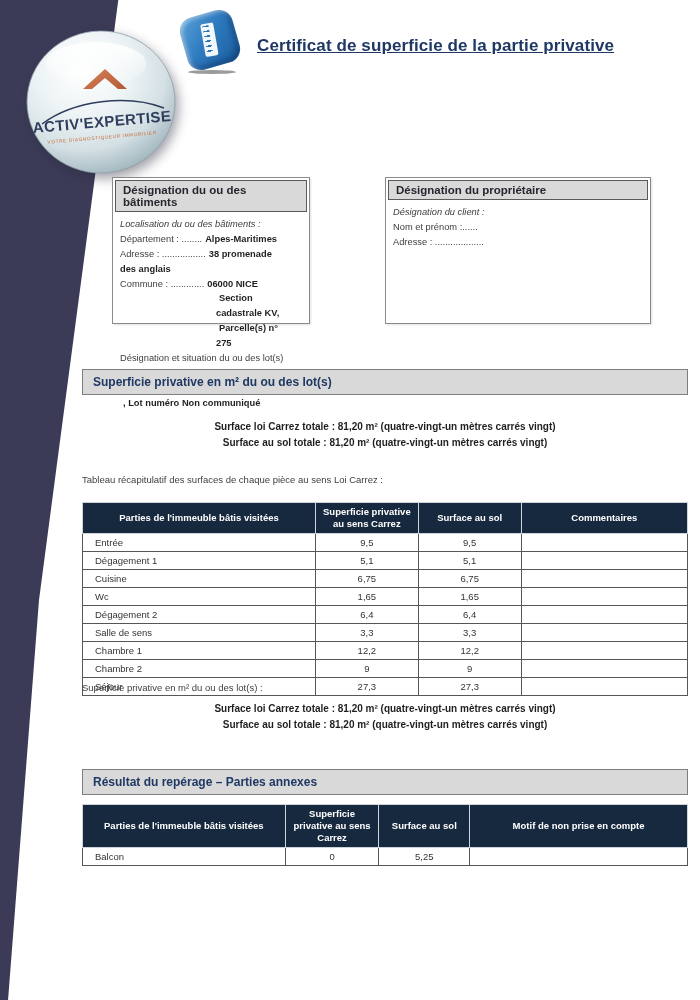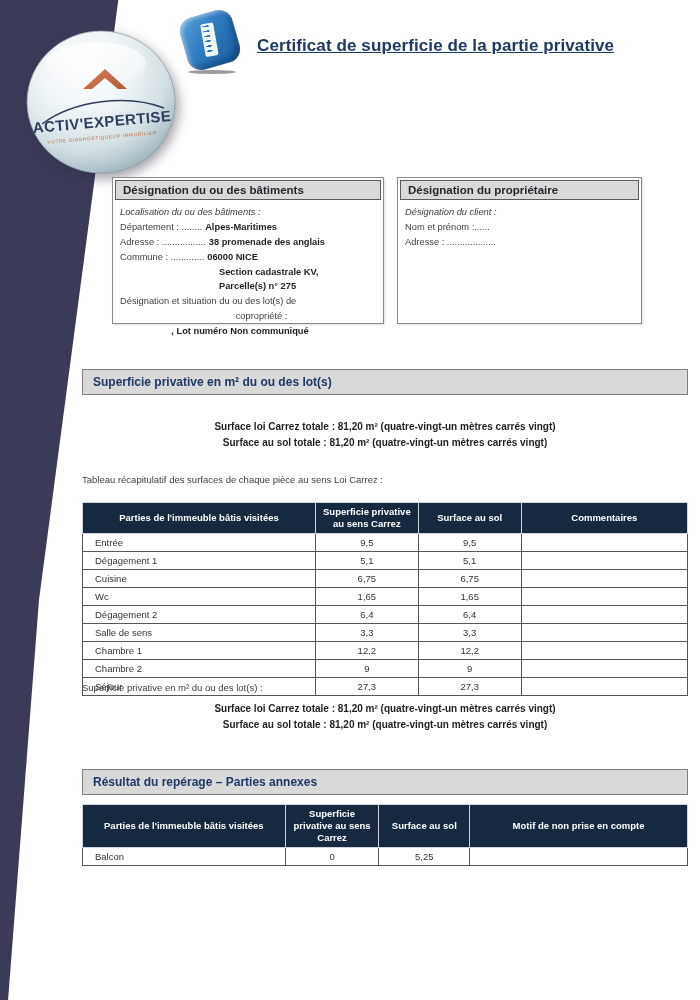--- a/index.html
+++ b/index.html
@@ -20,30 +20,30 @@
          border-radius:2px;transform:rotate(6deg);}
   .ruler::before{content:"";position:absolute;left:2px;top:2px;bottom:2px;width:6px;
          background:repeating-linear-gradient(to bottom,#2c74b8 0 1.5px,transparent 1.5px 5px);}
   .badge-shadow{position:absolute;left:188px;top:70px;width:48px;height:4px;border-radius:50%;
          background:#9b9b9b;}
   .page-title{position:absolute;left:257px;top:36px;width:430px;font-size:17px;font-weight:bold;
          color:#1f3864;letter-spacing:.1px;text-decoration:underline;}
   
   .dbox{position:absolute;top:177px;height:147px;border:1px solid #8a8a8a;background:#fff;
         box-sizing:border-box;box-shadow:1px 1px 2px rgba(0,0,0,.12);}
-  .dbox.buildings{left:112px;width:272px;}
-  .dbox.owner{left:397px;width:245px;}
+  .dbox.buildings{left:112px;width:198px;}
+  .dbox.owner{left:385px;width:266px;}
   .dbox .dhead{margin:2px;background:#d9d9d9;border:1px solid #5a5a5a;padding:3px 7px;
         font-size:11.5px;font-weight:bold;color:#26262e;}
   .dbox .dbody{padding:3px 20px 0 7px;font-size:9.3px;line-height:1.6;color:#404040;}
   .bline .val{font-weight:bold;color:#1f1f1f;margin-left:3px;}
   .bline.italic{font-style:italic;}
   .bline.indent{padding-left:96px;}
   .bline.center{text-align:center;padding-left:40px;}
-  .bline.right{text-align:center;padding-right:6px;}
+  .bline.right{text-align:left;padding-right:6px;}
   
   .secbar{position:absolute;left:82px;width:606px;box-sizing:border-box;background:#d9d9d9;
         border:1px solid #7f7f7f;padding:5px 10px;font-size:12px;font-weight:bold;color:#1f3864;}
   .secbar.s1{top:369px;}
   .secbar.s2{top:769px;}
   
   .totals{position:absolute;left:82px;width:606px;text-align:center;font-size:10px;
         font-weight:bold;color:#1f1f1f;line-height:1.55;}
   .totals.t1{top:419px;}
   .totals.t2{top:701px;}

